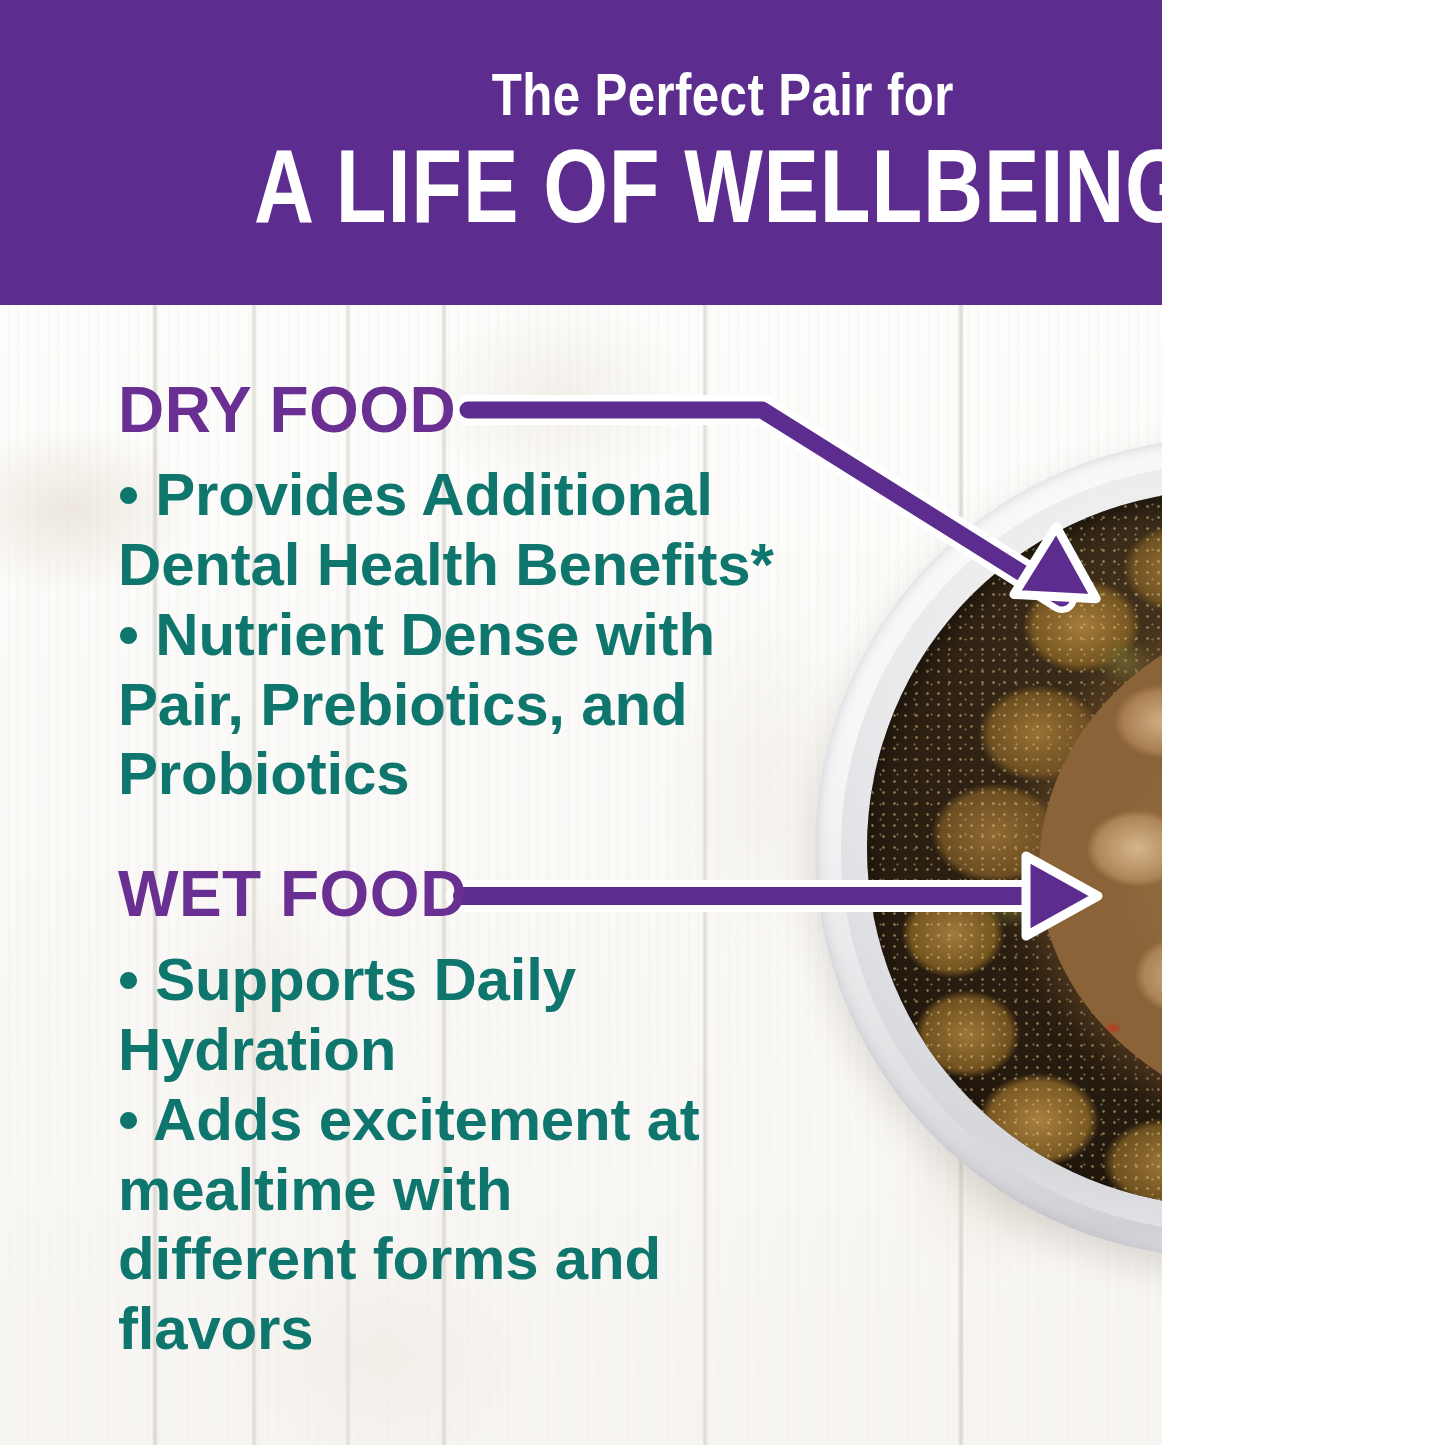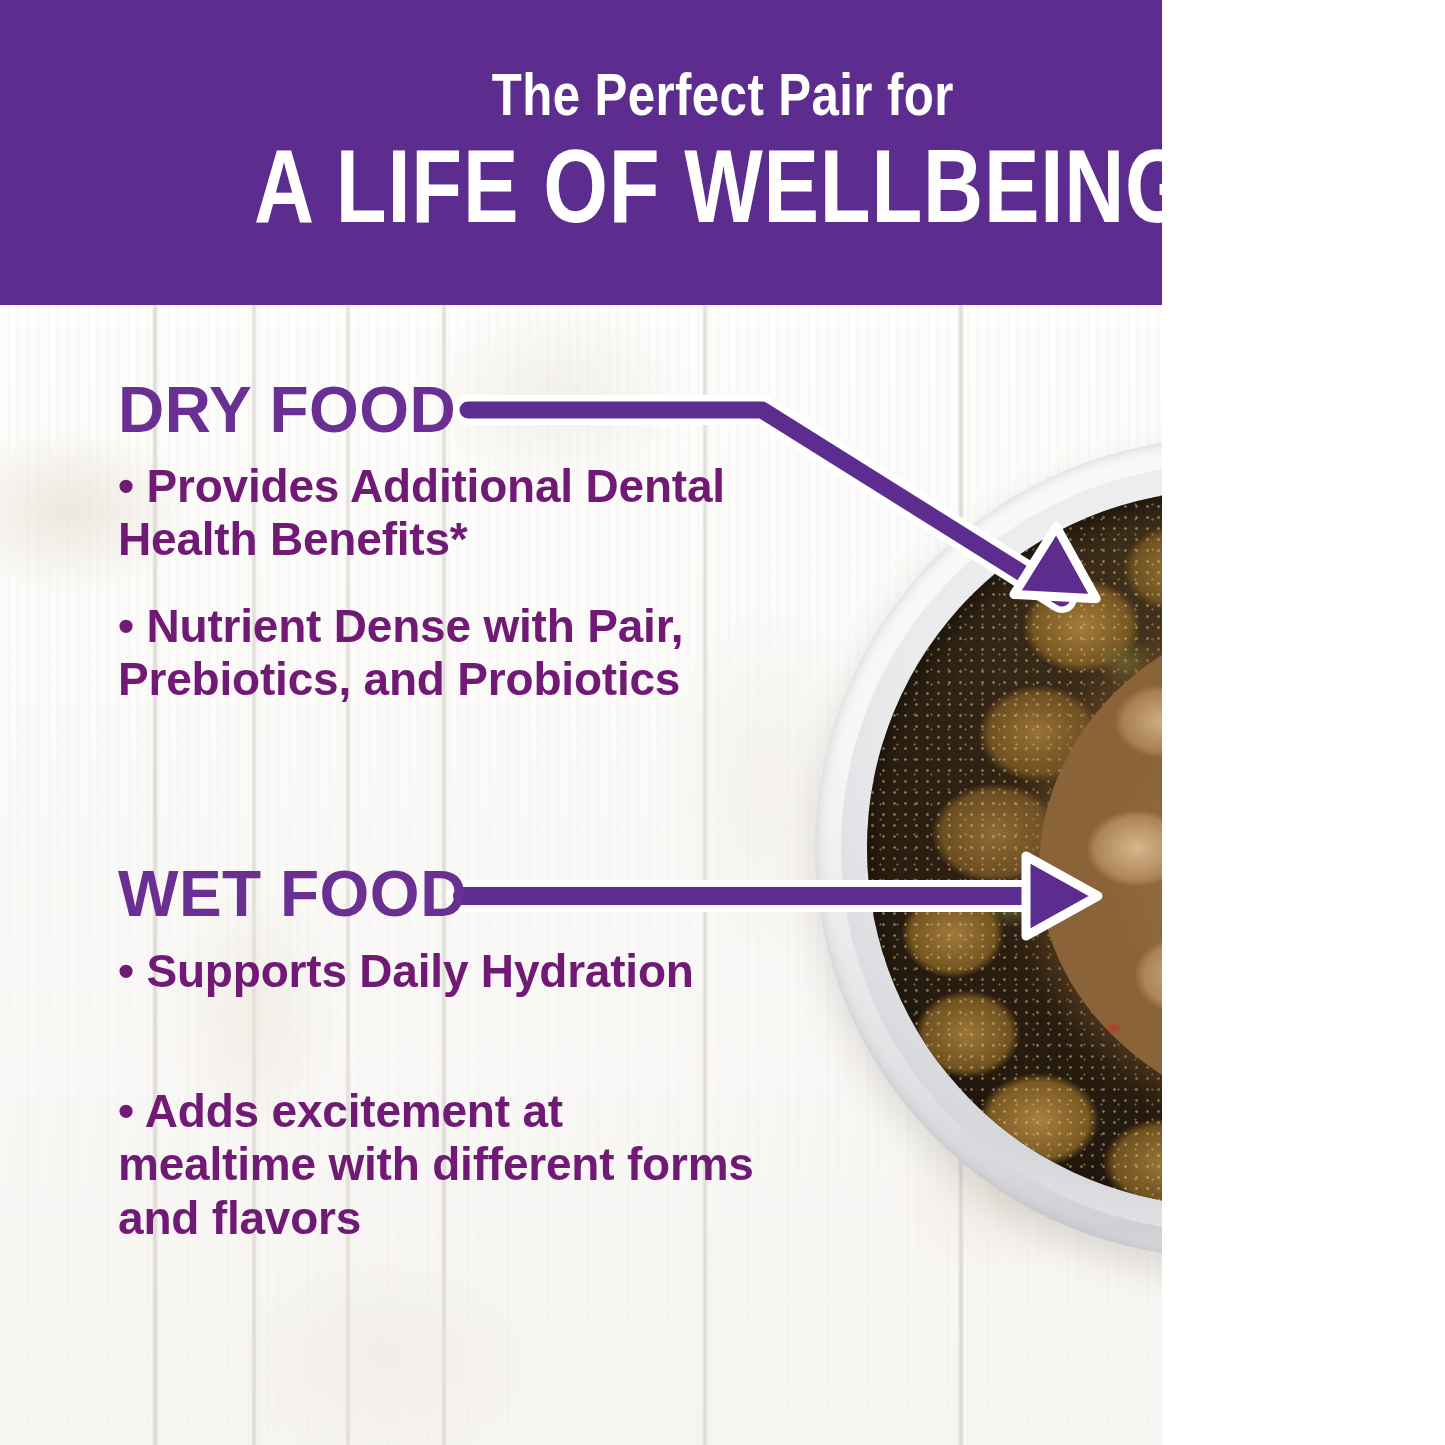--- a/index.html
+++ b/index.html
@@ -241,22 +241,22 @@
     width:700px;
   }
   .section-title {
     color:#6a2f92;
     font-weight:700;
     font-size:64px;
     letter-spacing:.5px;
     line-height:1;
   }
   .bullet {
-    color:#701a75;
-    font-size:46px;
+    color:#0f766e;
+    font-size:60px;
     font-weight:600;
     line-height:1.16;
     letter-spacing:-.2px;
   }
 
   #dryfood-title { top:378px; }
   #dry-b1 { position:absolute; left:118px; top:460px; width:670px; }
   #dry-b2 { position:absolute; left:118px; top:600px; width:680px; }
   #wetfood-title { top:862px; }
   #wet-b1 { position:absolute; left:118px; top:945px; width:620px; }

